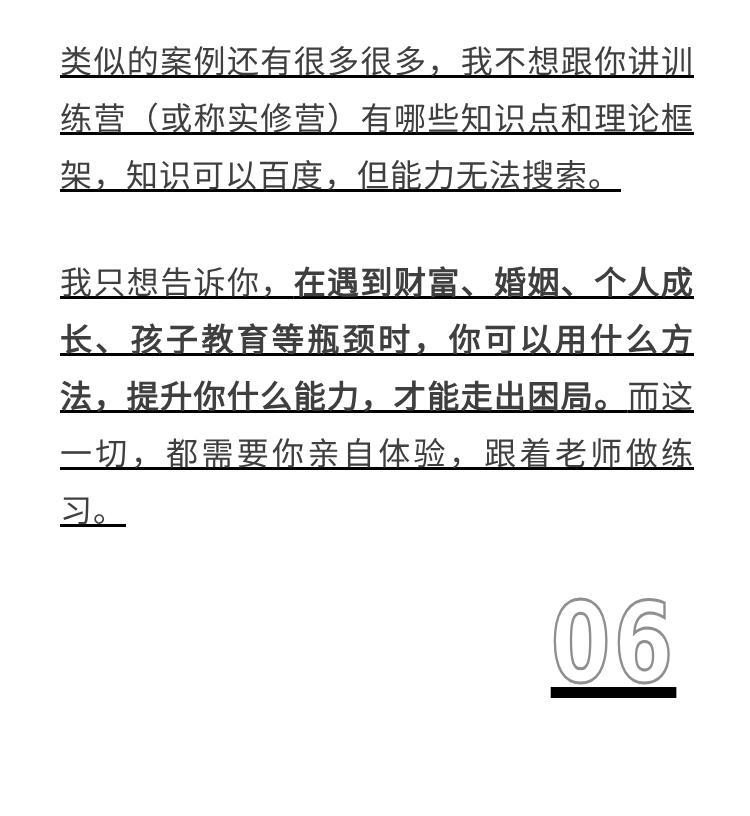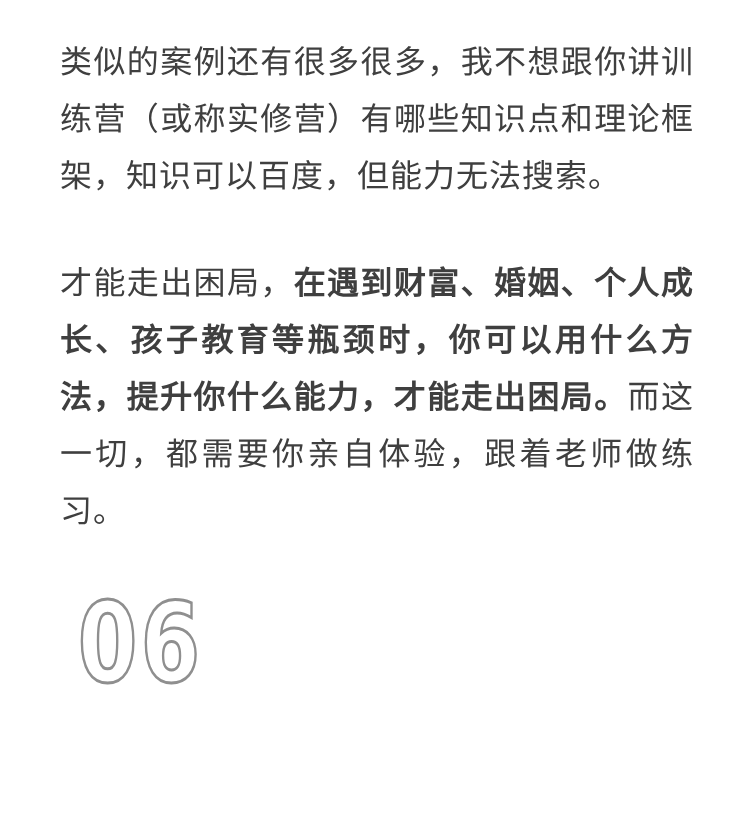--- a/index.html
+++ b/index.html
@@ -10,40 +10,41 @@
   .page {
     position: relative;
     width: 750px;
     height: 816px;
     margin: 0 auto;
     background: var(--background-color, #ffffff);
     overflow: hidden;
   }
   .content {
     padding: 34px 56px 0 60px;
+    text-decoration: underline;
   }
   .para {
     font-size: 32px;
     line-height: 57px;
     letter-spacing: 1px;
     color: var(--body-text-color, #3f3f3f);
     text-align: justify;
     text-justify: inter-character;
   }
   .para-2 { margin-top: 50px; }
   .para strong {
     font-weight: 700;
     color: var(--body-text-color, #3f3f3f);
   }
   .section-number {
     margin-top: 60px;
     height: 86px;
     display: flex;
     align-items: center;
-    justify-content: flex-start;
+    justify-content: flex-end;
   }
   .section-number .num {
     display: inline-block;
     font-family: "DejaVu Sans", "Liberation Sans", sans-serif;
     font-size: 110px;
     font-weight: 700;
     line-height: 1;
     letter-spacing: 4px;
     color: #ffffff;
     -webkit-text-stroke: 3px var(--number-outline-color, #8f8f8f);
@@ -59,21 +60,21 @@
   }
 </style>
 </head>
 <body>
 
 <div class="page">
   <div class="content">
 
     <p class="para para-1">类似的案例还有很多很多，我不想跟你讲训练营（或称实修营）有哪些知识点和理论框架，知识可以百度，但能力无法搜索。</p>
 
-    <p class="para para-2"><span>才能走出困局，</span><strong>在遇到财富、婚姻、个人成长、孩子教育等瓶颈时，你可以用什么方法，提升你什么能力，才能走出困局。</strong><span>而这一切，都需要你亲自体验，跟着老师做练习。</span></p>
+    <p class="para para-2"><span>我只想告诉你，</span><strong>在遇到财富、婚姻、个人成长、孩子教育等瓶颈时，你可以用什么方法，提升你什么能力，才能走出困局。</strong><span>而这一切，都需要你亲自体验，跟着老师做练习。</span></p>
 
     <div class="section-number">
       <span class="num">06</span>
     </div>
 
 
   </div>
 </div>
 
 </body></html>

